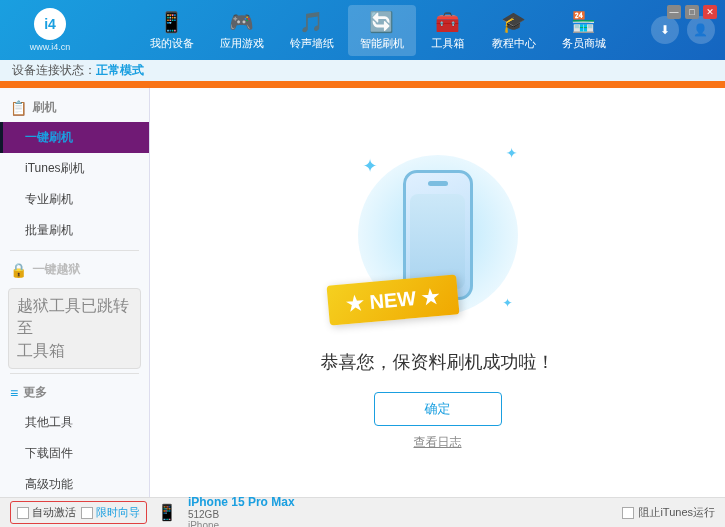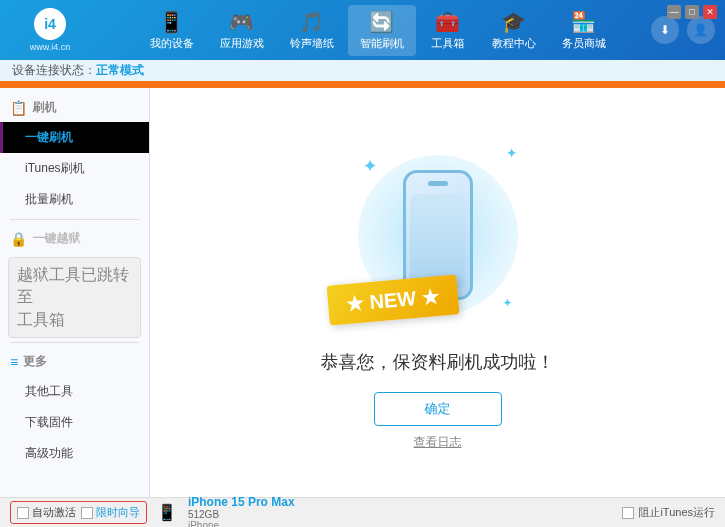--- a/index.html
+++ b/index.html
@@ -58,21 +58,21 @@
       overflow-y: auto; flex-shrink: 0;
     }
     .sidebar-section-header {
       display: flex; align-items: center; padding: 6px 10px; font-size: 12px; color: #888; font-weight: bold;
     }
     .sidebar-section-icon { margin-right: 5px; font-size: 14px; color: #1a9fe0; }
     .sidebar-item {
       padding: 7px 10px 7px 22px; font-size: 12px; color: #444; cursor: pointer;
       border-left: 3px solid transparent;
     }
-    .sidebar-item.active { background: #000000; color: #1a9fe0; border-left: 3px solid #701a75; font-weight: bold; }
+    .sidebar-item.active { background: #701a75; color: #1a9fe0; border-left: 3px solid #0f172a; font-weight: bold; }
     .sidebar-divider { height: 1px; background: #e0e0e0; margin: 4px 10px; }
     .sidebar-disabled-box {
       margin: 4px 8px; background: #f0f0f0; border: 1px solid #ddd; border-radius: 4px;
       padding: 6px 8px; font-size: 16px; color: #888; line-height: 1.4;
     }
 
     
     .content-area {
       flex: 1; display: flex; flex-direction: column; align-items: center; justify-content: center;
       background: white; position: relative;
@@ -211,20 +211,21 @@
 <div class="main-layout">
 
   <div class="sidebar">
 
     <div class="sidebar-section-header">
       <span class="sidebar-section-icon">📋</span>
       <span>刷机</span>
     </div>
     <div class="sidebar-item active">一键刷机</div>
     <div class="sidebar-item">iTunes刷机</div>
+    <div class="sidebar-item">专业刷机</div>
     <div class="sidebar-item">批量刷机</div>
 
     <div class="sidebar-divider"></div>
 
     <div class="sidebar-section-header">
       <span class="sidebar-section-icon" style="color:#bbb;">🔒</span>
       <span style="color:#bbb;">一键越狱</span>
     </div>
     <div class="sidebar-disabled-box">
       越狱工具已跳转至<br>工具箱

